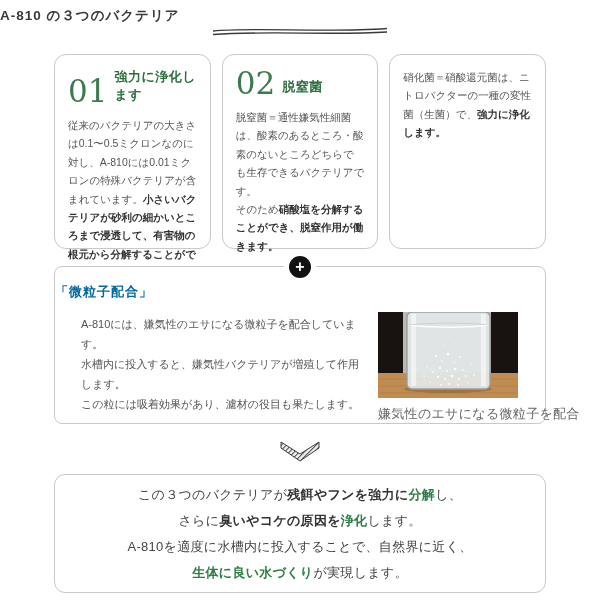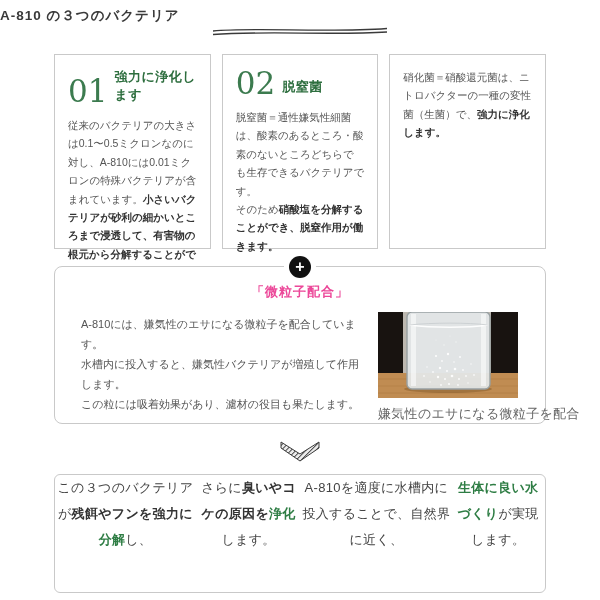--- a/index.html
+++ b/index.html
@@ -5,51 +5,51 @@
   html,body{margin:0;padding:0;background:#fff;width:600px;height:600px;overflow:hidden;
     font-family:"Liberation Sans","DejaVu Sans",sans-serif;color:#444;}
   .page{width:600px;height:600px;position:relative;}
 
   
   .title{padding-top:7px;text-align:left;font-size:13.5px;font-weight:600;color:#3a3a3a;letter-spacing:1px;}
   .title-underline{display:block;margin:1px auto 0 auto;}
 
   
   .cards{display:flex;gap:11px;margin:17px 54px 0 54px;}
-  .card{flex:1;box-sizing:border-box;height:195px;border:1px solid #c9c9c9;border-radius:0;
+  .card{flex:1;box-sizing:border-box;height:195px;border:1px solid #c9c9c9;border-radius:12px;
     padding:13px 13px 10px 13px;background:#fff;}
   .card-head{display:flex;align-items:flex-end;margin-bottom:9px;}
   .card-num{font-family:"DejaVu Serif","Liberation Serif",serif;font-size:31px;line-height:1;
     color:#3c7b4f;font-weight:400;}
   .card-heading{font-size:13px;font-weight:bold;color:#2d6e3e;margin-left:7px;margin-bottom:3px;letter-spacing:0.5px;}
   .card-body{font-size:10.5px;line-height:1.75;color:#555;}
   .card-body p{margin:0;}
   .s-bold{font-weight:bold;color:#333;}
   .s-green{font-weight:bold;color:#2e7d44;}
 
   
   .particle-box{position:relative;box-sizing:border-box;margin:17px 54px 0 54px;height:158px;
     border:1px solid #c9c9c9;border-radius:8px;background:#fff;}
   .plus-badge{position:absolute;top:-11px;left:50%;transform:translateX(-50%);
     width:22px;height:22px;border-radius:50%;background:#111;color:#fff;
     font-size:16px;font-weight:bold;line-height:21px;text-align:center;box-shadow:0 0 0 5px #fff;}
-  .particle-title{text-align:center;margin-top:16px;font-size:13px;font-weight:bold;color:#ec4899;letter-spacing:1px;}
+  .particle-title{text-align:left;margin-top:16px;font-size:13px;font-weight:bold;color:#0369a1;letter-spacing:1px;}
   .particle-content{display:flex;padding:11px 27px 0 26px;}
   .particle-text{font-size:11px;line-height:1.82;color:#555;flex:1;padding-top:2px;}
   .particle-text p{margin:0;}
   .figure{width:140px;margin-left:12px;}
   .figure-caption{font-size:13px;color:#666;margin-top:3px;letter-spacing:0.3px;white-space:nowrap;}
 
   
   .chevron-wrap{text-align:center;margin-top:14px;height:26px;}
 
   
   .conclusion-box{box-sizing:border-box;margin:10px 54px 0 54px;height:119px;
-    border:1px solid #c9c9c9;border-radius:6px;background:#fff;
-    display:flex;flex-direction:row;justify-content:center;text-align:center;}
+    border:1px solid #c9c9c9;border-radius:11px;background:#fff;
+    display:flex;flex-direction:column;justify-content:center;text-align:center;}
   .conclusion-box p{margin:0;font-size:13px;line-height:2.0;color:#444;letter-spacing:0.3px;}
 </style>
 </head>
 <body>
 
 <div class="page">
 
   <div class="title">A-810 の３つのバクテリア</div>
   <svg class="title-underline" width="178" height="11" viewBox="0 0 178 11">
     <path d="M2,5 C 45,1 115,7 176,2.5" stroke="#3a3a3a" fill="none" stroke-width="1.3"></path>

